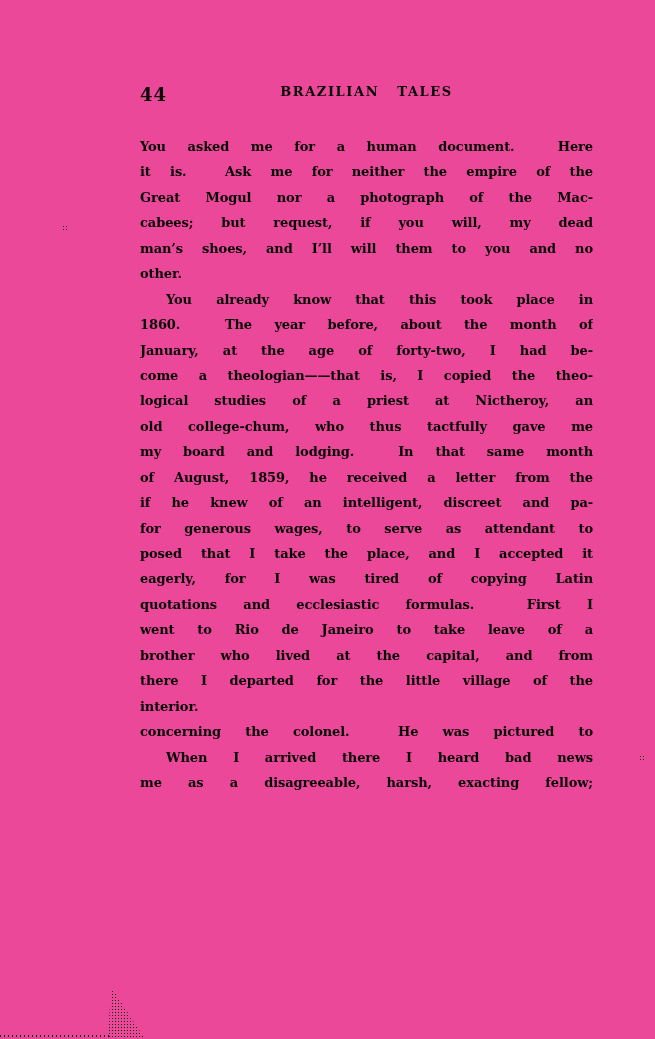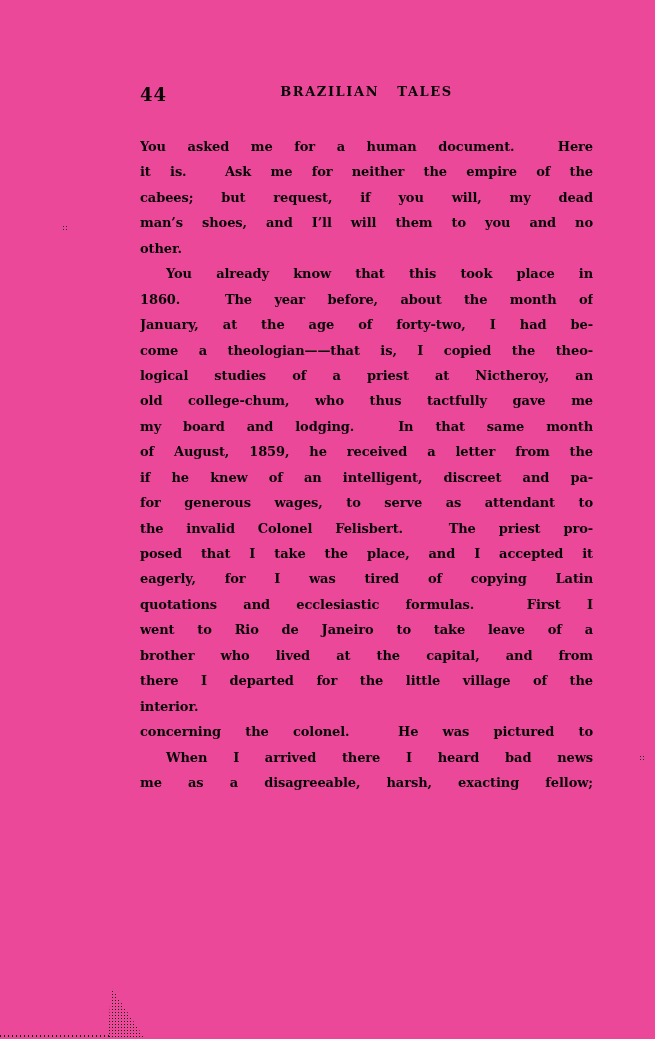--- a/index.html
+++ b/index.html
@@ -98,34 +98,34 @@
 <div class="page">
 
   <div class="running-header">
     <span class="page-number">44</span>
     <span class="book-title">BRAZILIAN TALES</span>
   </div>
 
   <div class="text-block">
       <div class="line">You asked me for a human document.  Here</div>
       <div class="line">it is.  Ask me for neither the empire of the</div>
+      <div class="line">Great Mogul nor a photograph of the Mac-</div>
       <div class="line">cabees; but request, if you will, my dead</div>
       <div class="line">man’s shoes, and I’ll will them to you and no</div>
       <div class="line no-just">other.</div>
       <div class="line indent">You already know that this took place in</div>
       <div class="line">1860.  The year before, about the month of</div>
       <div class="line">January, at the age of forty-two, I had be-</div>
       <div class="line">come a theologian——that is, I copied the theo-</div>
       <div class="line">logical studies of a priest at Nictheroy, an</div>
       <div class="line">old college-chum, who thus tactfully gave me</div>
       <div class="line">my board and lodging.  In that same month</div>
       <div class="line">of August, 1859, he received a letter from the</div>
       <div class="line">if he knew of an intelligent, discreet and pa-</div>
       <div class="line">for generous wages, to serve as attendant to</div>
-      <div class="line">the invalid Colonel Felisbert.  The priest pro-</div>
       <div class="line">posed that I take the place, and I accepted it</div>
       <div class="line">eagerly, for I was tired of copying Latin</div>
       <div class="line">quotations and ecclesiastic formulas.  First I</div>
       <div class="line">went to Rio de Janeiro to take leave of a</div>
       <div class="line">brother who lived at the capital, and from</div>
       <div class="line">there I departed for the little village of the</div>
       <div class="line no-just">interior.</div>
       <div class="line">concerning the colonel.  He was pictured to</div>
       <div class="line indent">When I arrived there I heard bad news</div>
       <div class="line">me as a disagreeable, harsh, exacting fellow;</div>

